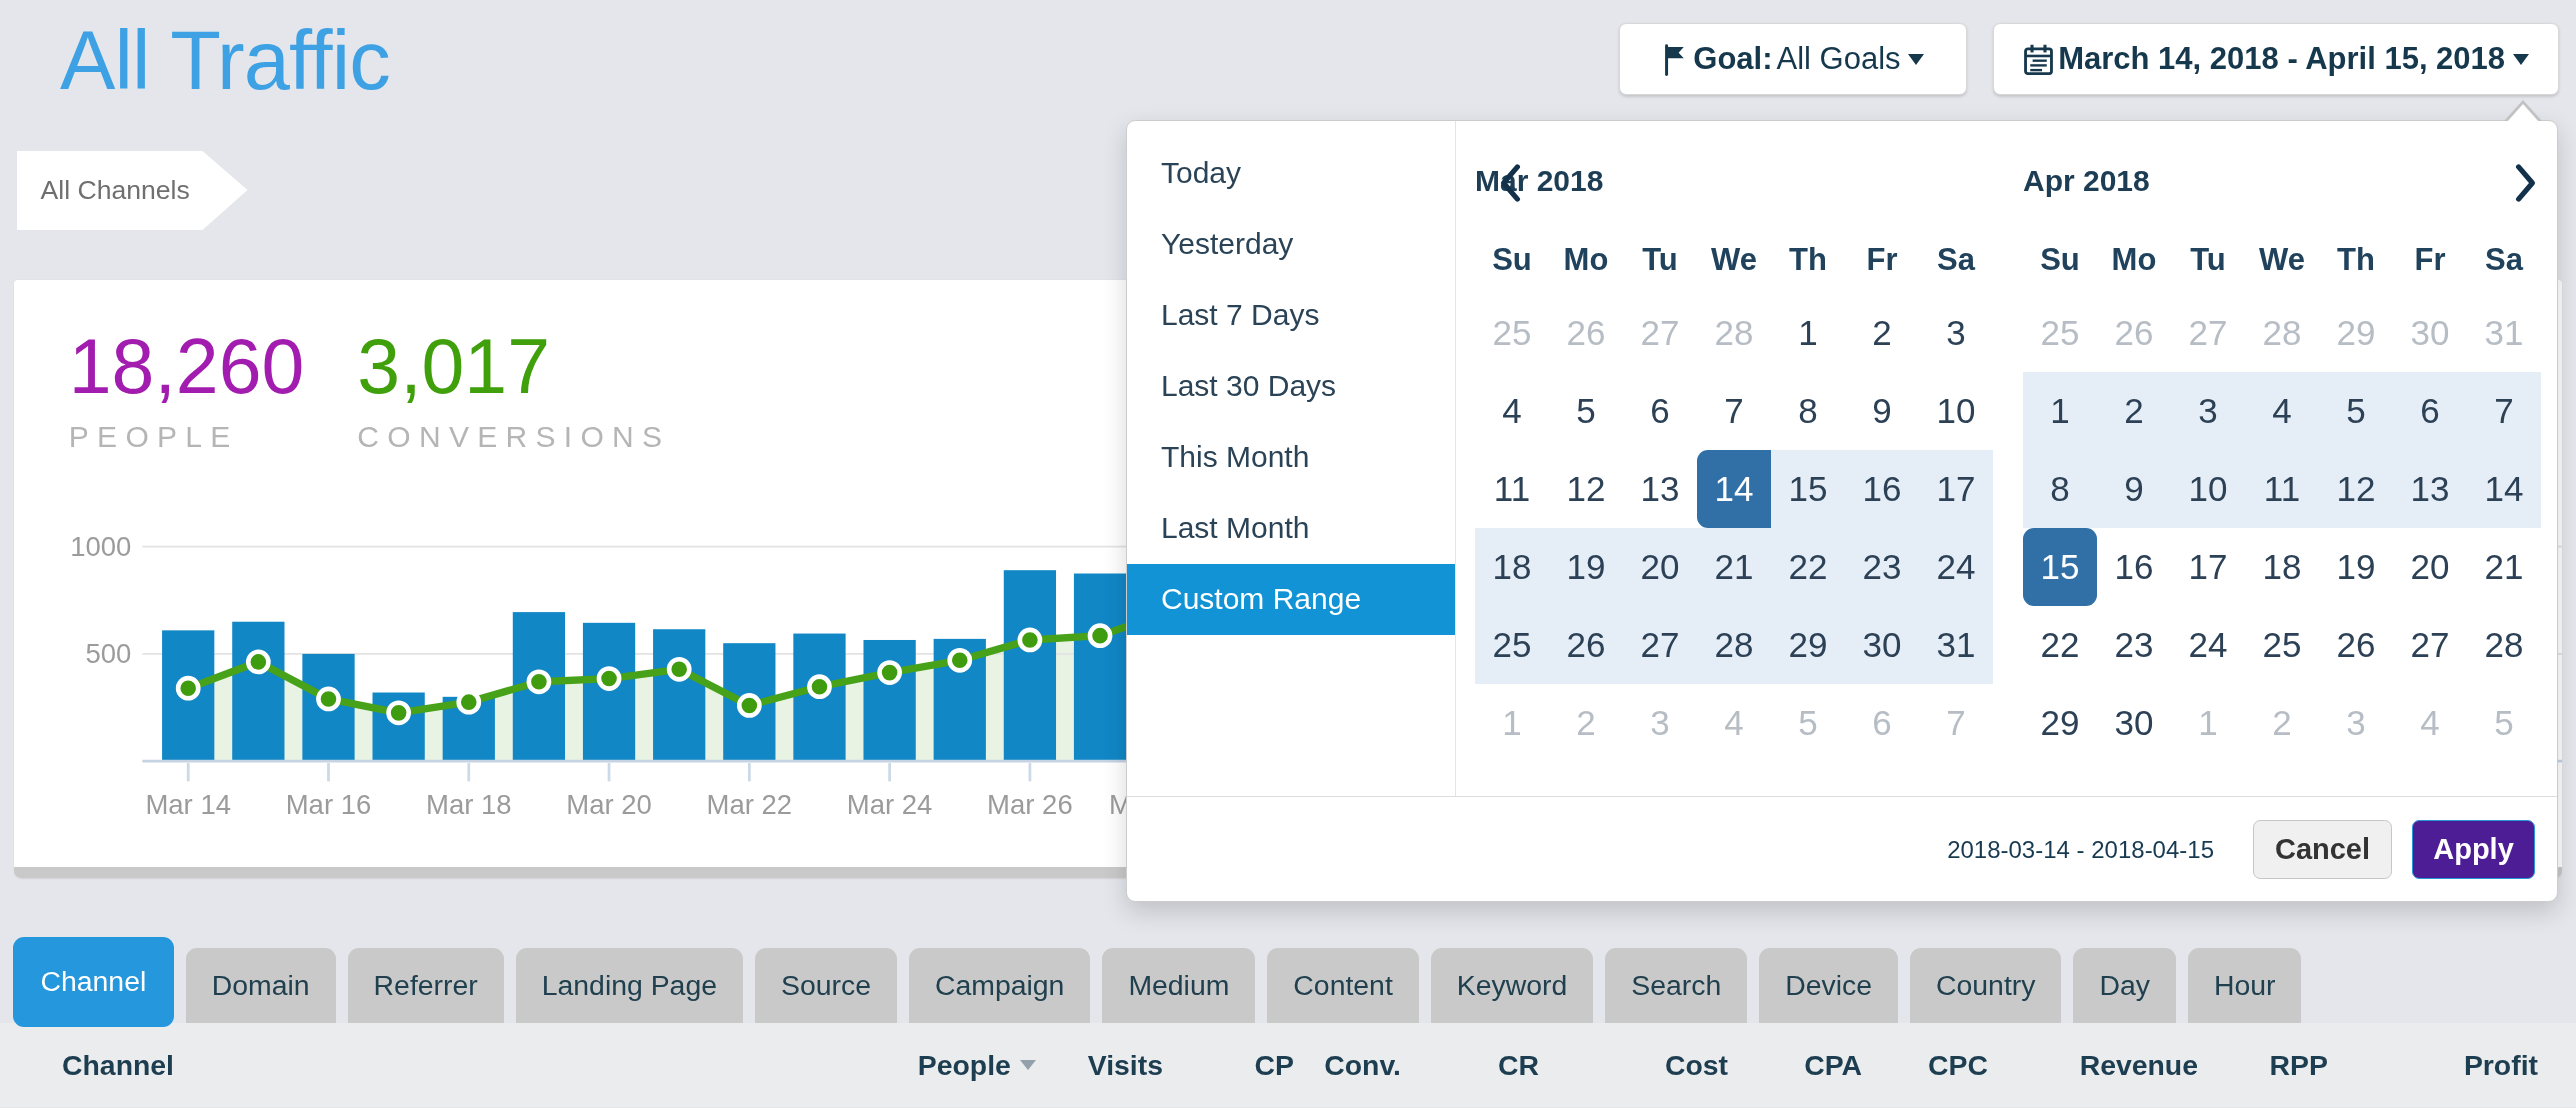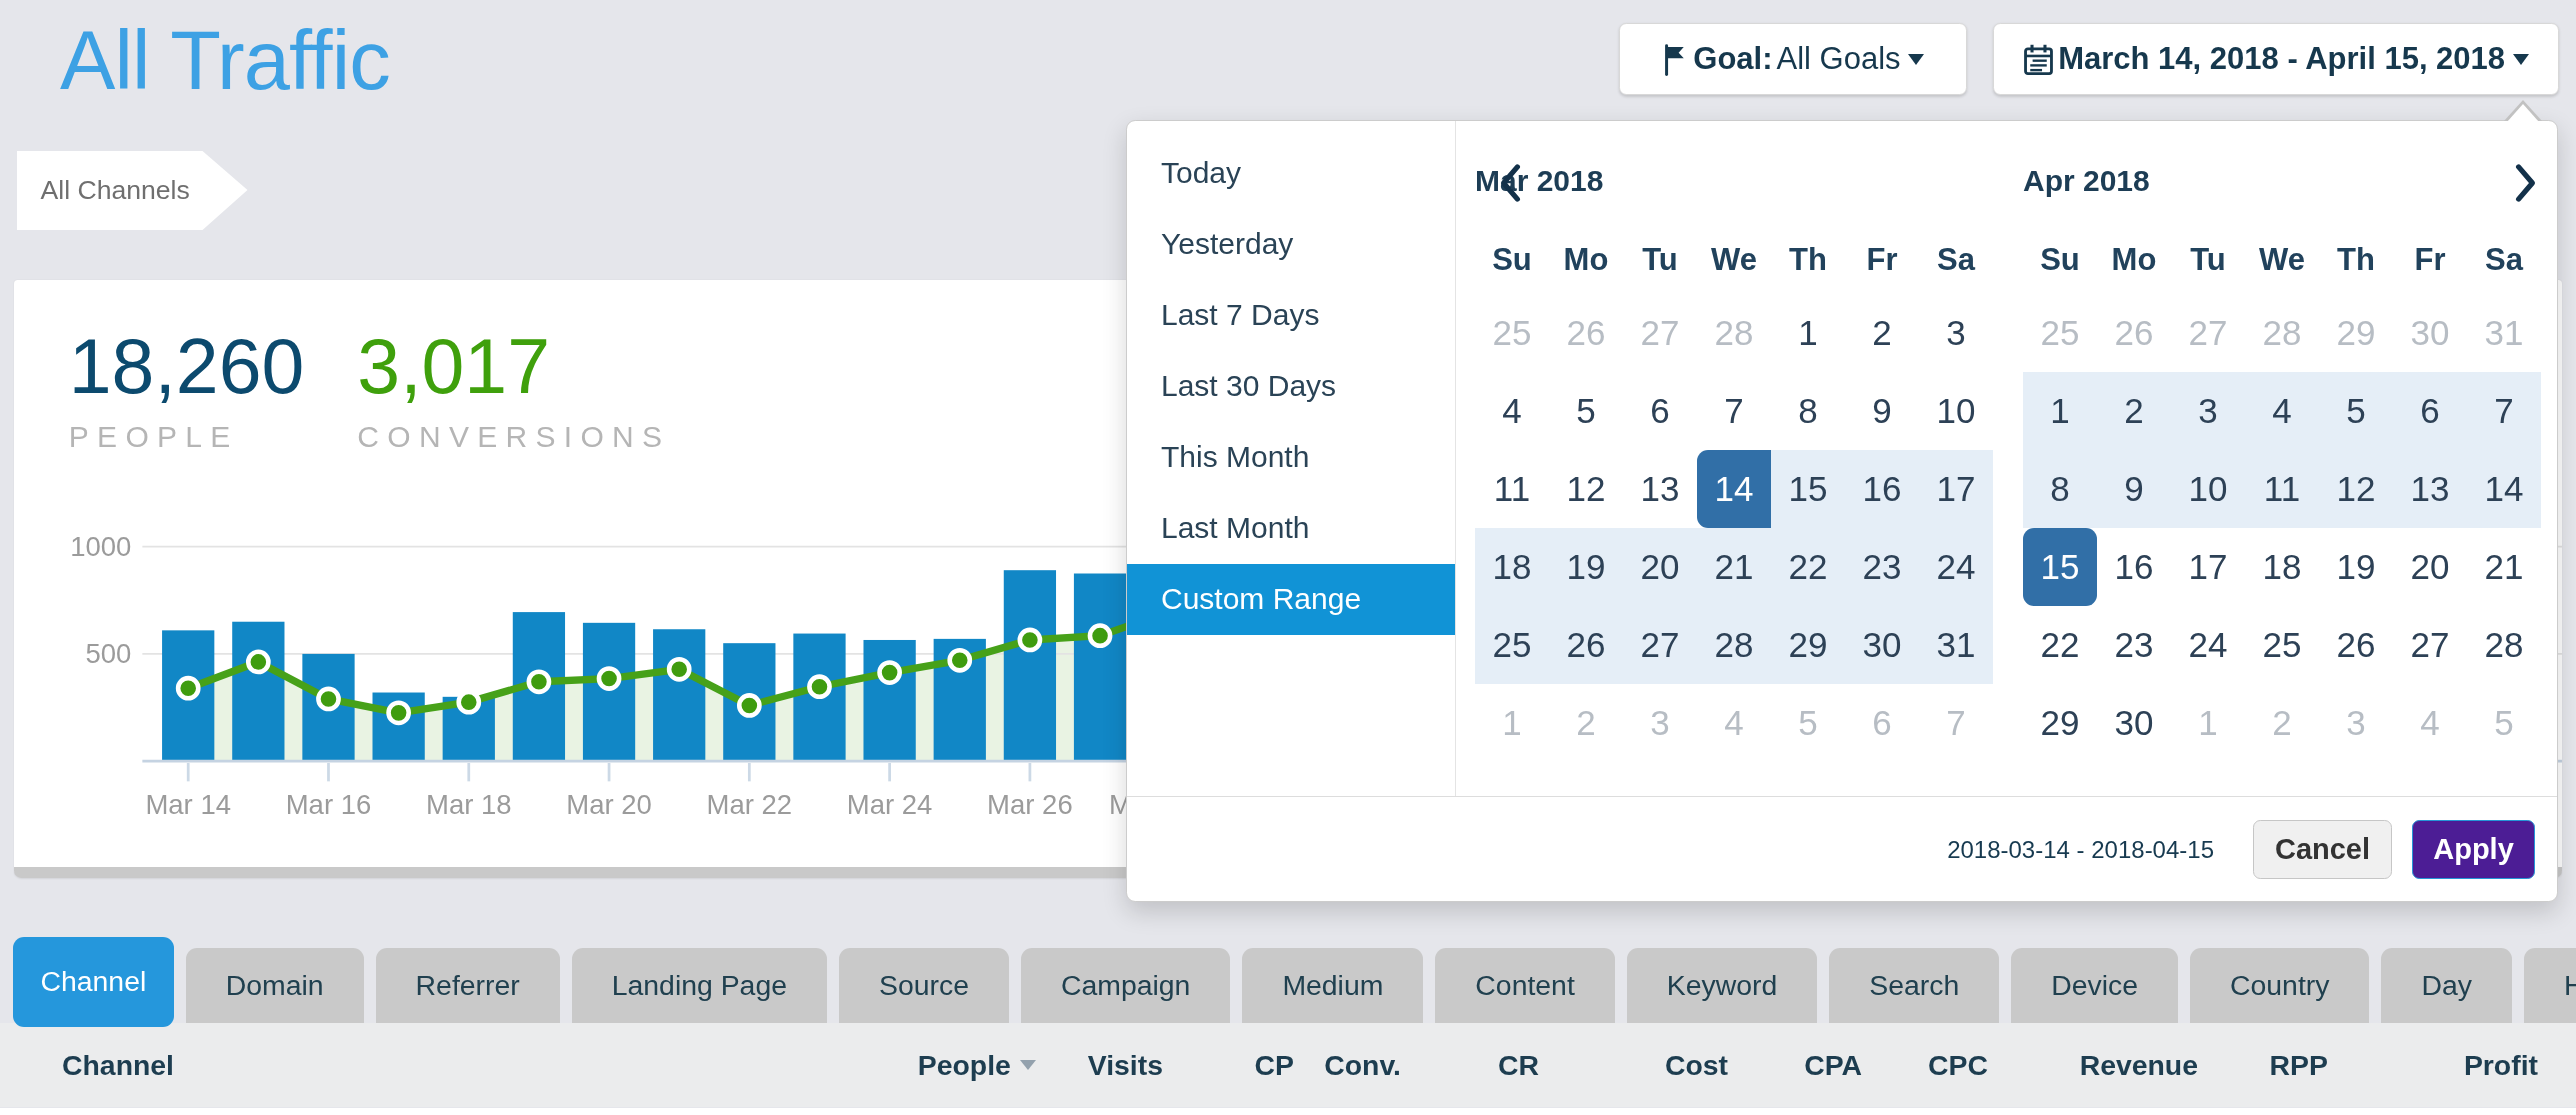--- a/index.html
+++ b/index.html
@@ -76,21 +76,21 @@
                justify-content:flex-end; padding-right:22px; }
   .dr-range-text { font-size:24px; color:#173a50; margin-right:39px; }
   .dr-btn { height:59px; border-radius:7.3px; font-size:29px; font-weight:700;
             display:flex; align-items:center; justify-content:center; cursor:pointer; }
   .dr-cancel { width:139px; background:#f0f0f0; border:0.9px solid #c6c6c6; color:#333333; margin-right:20px; }
   .dr-apply  { width:123px; background:#4c1d95; border:0.9px solid #2596d7; color:#ffffff; }
 
   
   .tabs { position:absolute; left:13px; top:937px; height:86px; display:flex;
           align-items:flex-end; gap:12px; z-index:10; }
-  .tab { height:75px; padding:0 40px; display:flex; align-items:center;
+  .tab { height:75px; padding:0 26px; display:flex; align-items:center;
          background:#c9c9c9; color:#20404f; font-size:28.4px;
          border-radius:11px 11px 0 0; cursor:pointer; white-space:nowrap; }
   .tab.active { height:90px; margin-bottom:-3.7px; background:#2597dc; color:#ffffff;
                 border-radius:11px; padding:0 27.5px; }
 
   .thead { position:absolute; left:0; top:1023px; width:2576px; height:84px;
            background:#ebeced; display:flex; align-items:center;
            font-size:28.4px; font-weight:700; color:#1d3d50; }
   .th-first { padding-left:62px; flex:1; text-align:left; }
   .th { display:flex; align-items:center; justify-content:flex-end; cursor:pointer; }
@@ -129,21 +129,21 @@
       <line x1="6" y1="19" x2="20" y2="19" stroke="#16384d" stroke-width="2"></line>
       <line x1="6" y1="23" x2="16" y2="23" stroke="#16384d" stroke-width="2"></line>
     </svg>
     <span class="btn-bold">March 14, 2018 - April 15, 2018</span>
     <span class="btn-caret"></span>
   </div>
 
   <div class="chart-card">
     <div class="stats">
       <div>
-        <div class="stat-value" id="people-value" style="color: #0c4a6e;">18,260</div>
+        <div class="stat-value" id="people-value" style="color: #a21caf;">18,260</div>
         <div class="stat-label">PEOPLE</div>
       </div>
       <div>
         <div class="stat-value" id="conv-value" style="color: rgb(63, 160, 12);">3,017</div>
         <div class="stat-label">CONVERSIONS</div>
       </div>
     </div>
     <svg id="chart-svg" width="2548" height="303" viewBox="0 0 2779 330">
         <polygon points="190,253 190,173.4 266.5,144.7 343,185.1 419.5,200.3 496,188.6 572.5,166.4 649,162.9 725.5,152.8 802,192.2 878.5,171.8 955,156.4 1031.5,143.0 1108,120.8 1184.5,116.1 1235,98.6 1235,253" fill="#e9f3e3"></polygon>
         <line x1="140" y1="19" x2="2779" y2="19" stroke="#e3e3e3" stroke-width="2"></line>

